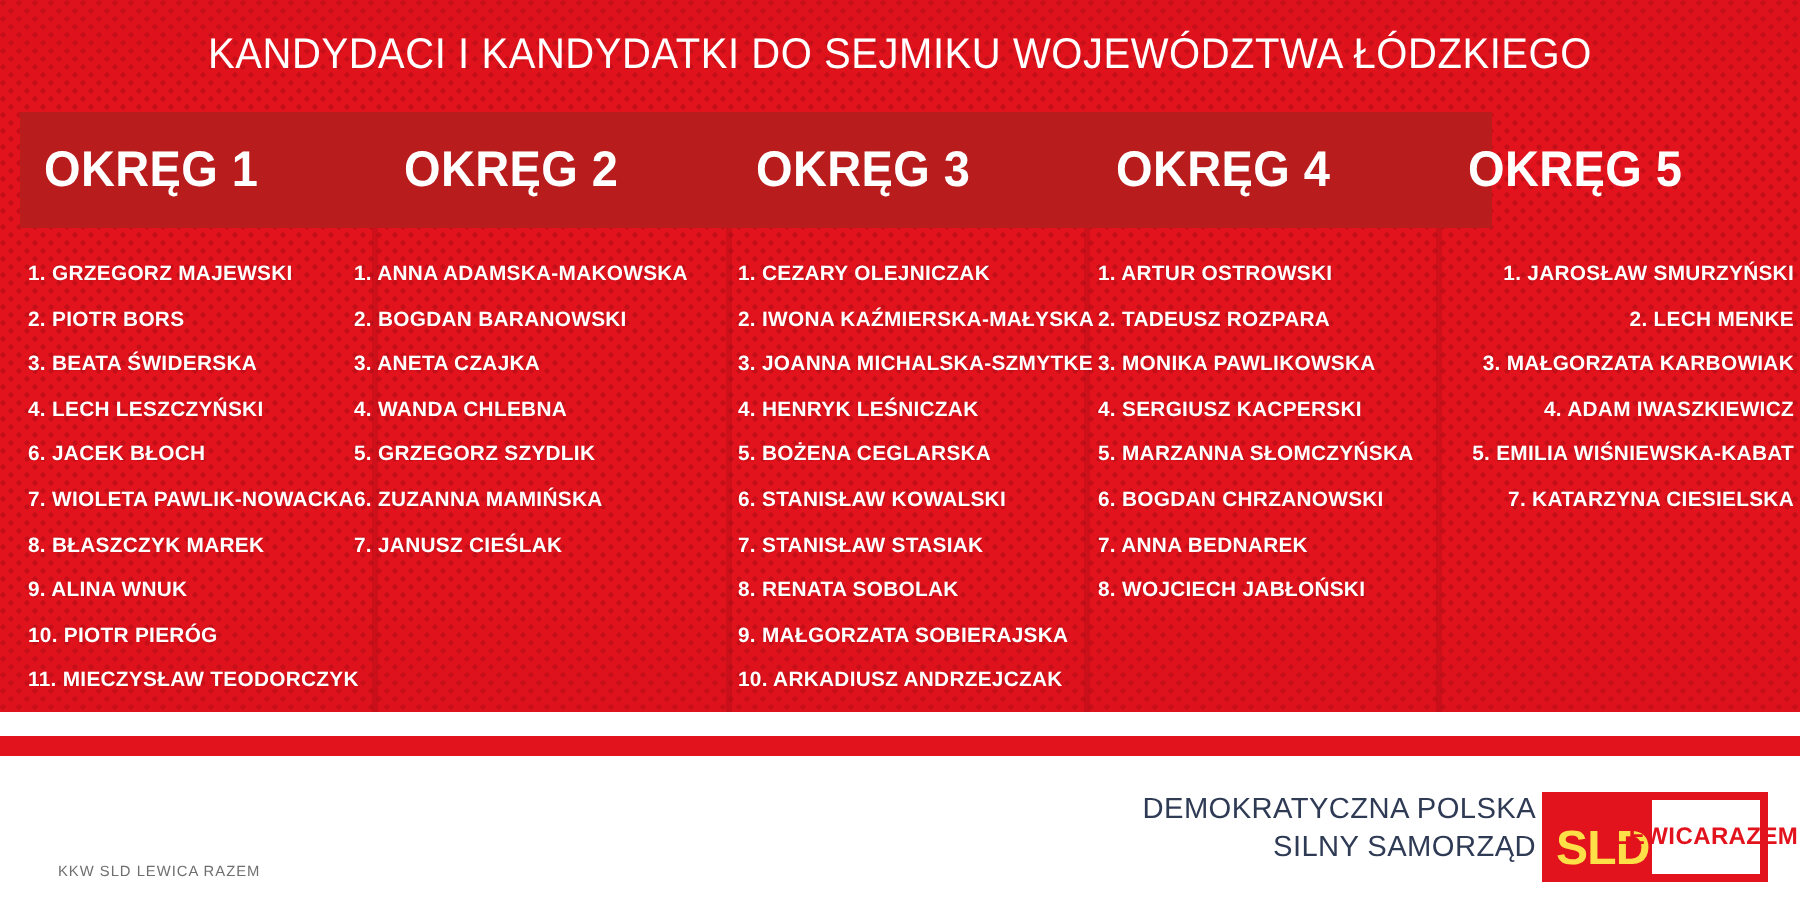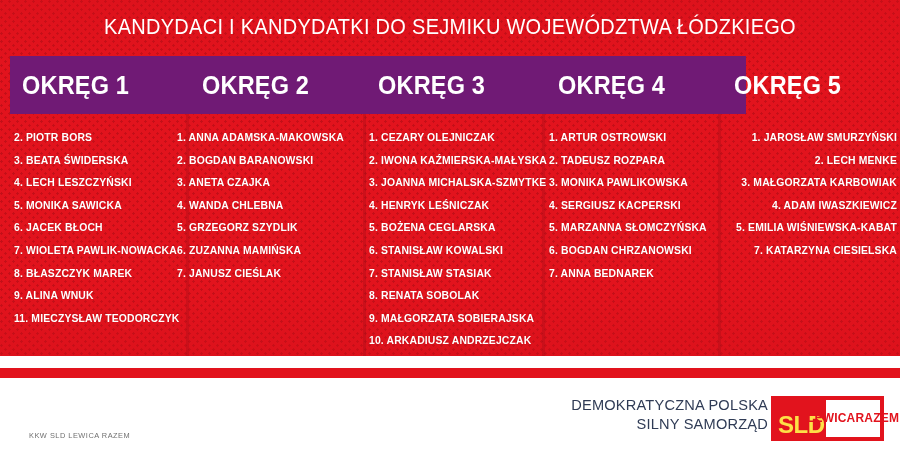--- a/index.html
+++ b/index.html
@@ -63,21 +63,21 @@
     z-index: 4;
   }
 
   
   .district-band {
     position: absolute;
     left: 10px;
     top: 56px;
     width: 736px;
     height: 58px;
-    background: #701a75;
+    background: #b91c1c;
     display: flex;
     align-items: center;
     z-index: 4;
   }
   .district-head {
     color: #ffffff;
     font-size: 25px;
     font-weight: bold;
     letter-spacing: 0.2px;
     white-space: nowrap;
@@ -250,28 +250,29 @@
   </div>
 
   <div class="columns">
     <div class="col-sep sep-1"></div>
     <div class="col-sep sep-2"></div>
     <div class="col-sep sep-3"></div>
     <div class="col-sep sep-4"></div>
 
     <div class="col col-1">
       <ul class="cand-list">
+        <li class="cand-item">1. GRZEGORZ MAJEWSKI</li>
         <li class="cand-item">2. PIOTR BORS</li>
         <li class="cand-item">3. BEATA ŚWIDERSKA</li>
         <li class="cand-item">4. LECH LESZCZYŃSKI</li>
-        <li class="cand-item">5. MONIKA SAWICKA</li>
         <li class="cand-item">6. JACEK BŁOCH</li>
         <li class="cand-item">7. WIOLETA PAWLIK-NOWACKA</li>
         <li class="cand-item">8. BŁASZCZYK MAREK</li>
         <li class="cand-item">9. ALINA WNUK</li>
+        <li class="cand-item">10. PIOTR PIERÓG</li>
         <li class="cand-item">11. MIECZYSŁAW  TEODORCZYK</li>
       </ul>
     </div>
 
     <div class="col col-2">
       <ul class="cand-list">
         <li class="cand-item">1. ANNA ADAMSKA-MAKOWSKA</li>
         <li class="cand-item">2. BOGDAN BARANOWSKI</li>
         <li class="cand-item">3. ANETA CZAJKA</li>
         <li class="cand-item">4. WANDA CHLEBNA</li>
@@ -298,20 +299,21 @@
 
     <div class="col col-4">
       <ul class="cand-list">
         <li class="cand-item">1. ARTUR OSTROWSKI</li>
         <li class="cand-item">2. TADEUSZ ROZPARA</li>
         <li class="cand-item">3. MONIKA PAWLIKOWSKA</li>
         <li class="cand-item">4. SERGIUSZ KACPERSKI</li>
         <li class="cand-item">5. MARZANNA SŁOMCZYŃSKA</li>
         <li class="cand-item">6. BOGDAN CHRZANOWSKI</li>
         <li class="cand-item">7. ANNA BEDNAREK</li>
+        <li class="cand-item">8. WOJCIECH JABŁOŃSKI</li>
       </ul>
     </div>
 
     <div class="col col-5">
       <ul class="cand-list">
         <li class="cand-item">1. JAROSŁAW SMURZYŃSKI</li>
         <li class="cand-item">2. LECH MENKE</li>
         <li class="cand-item">3. MAŁGORZATA KARBOWIAK</li>
         <li class="cand-item">4. ADAM IWASZKIEWICZ</li>
         <li class="cand-item">5. EMILIA WIŚNIEWSKA-KABAT</li>

